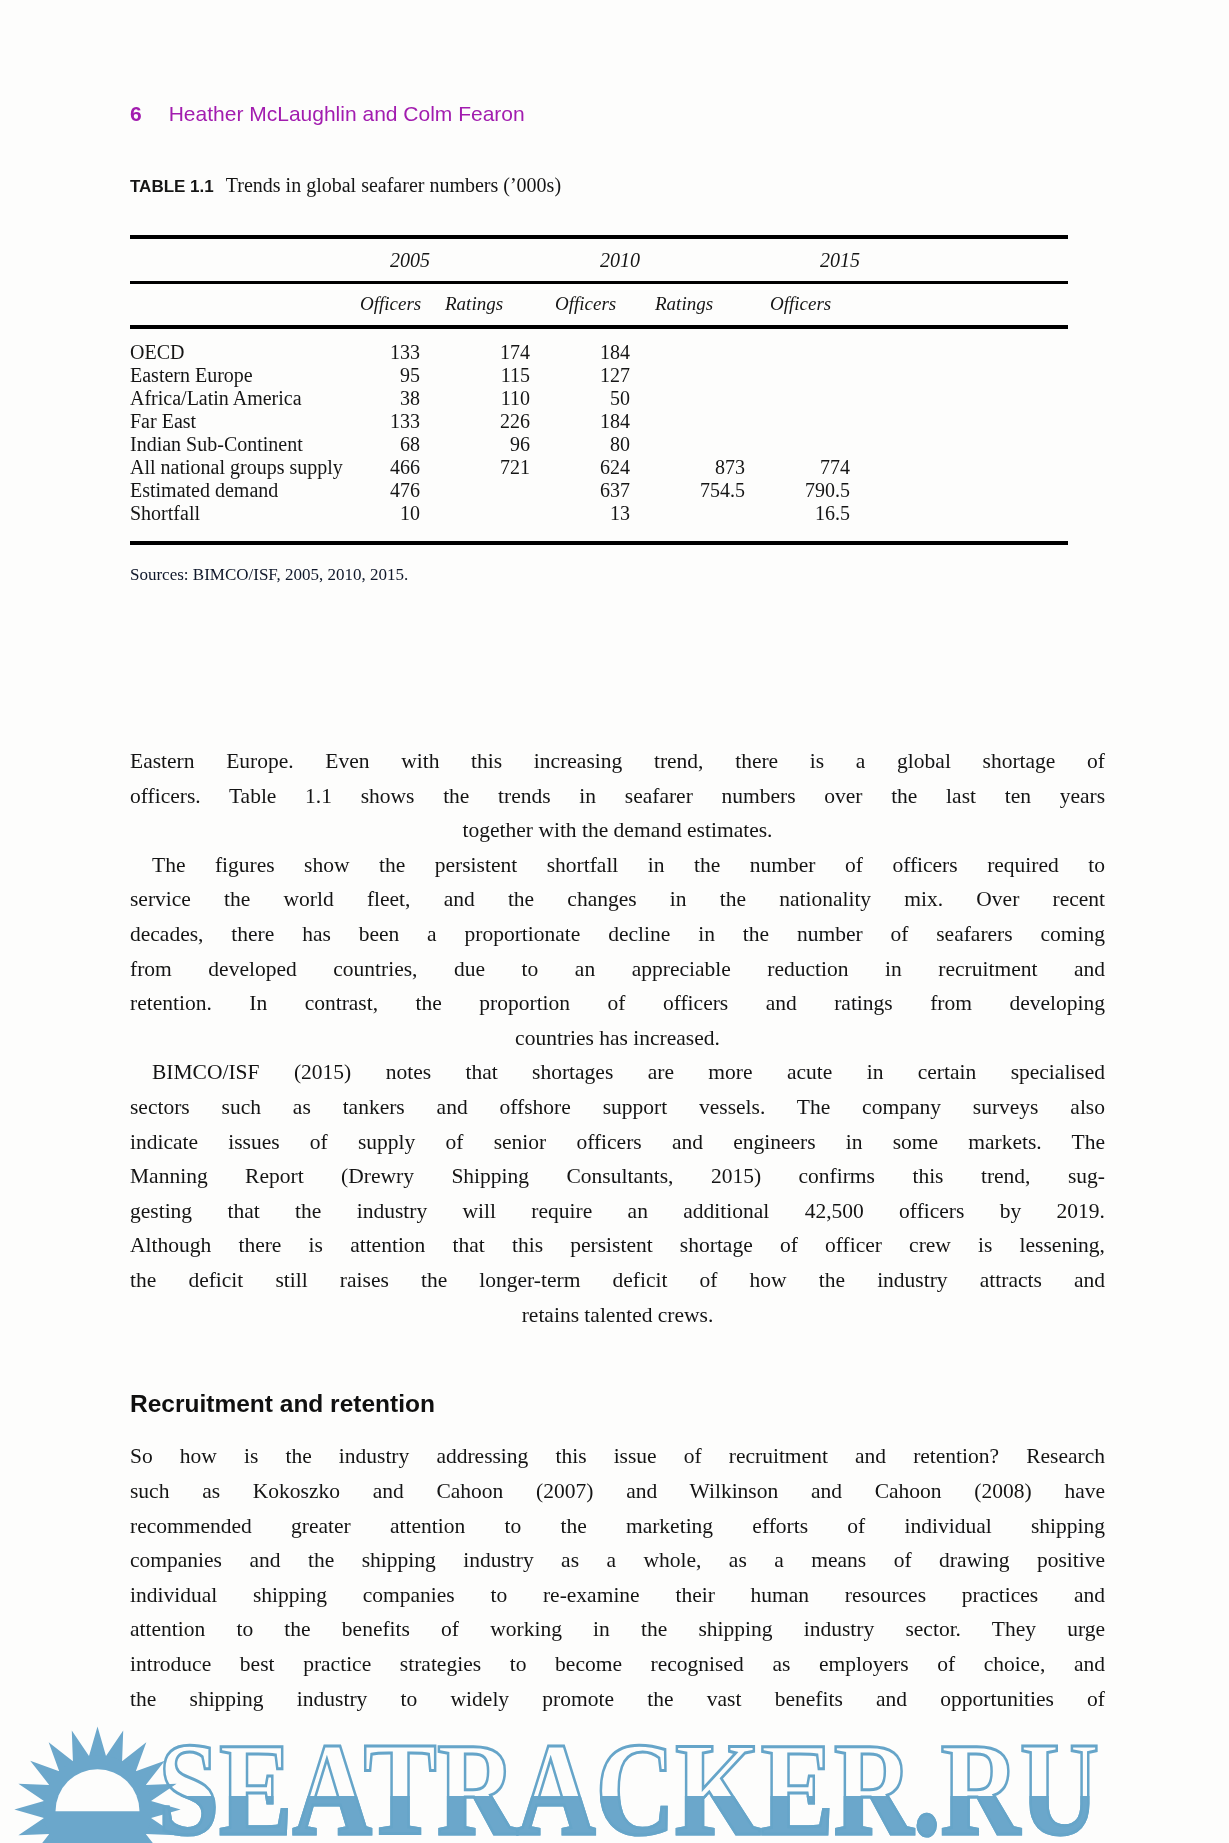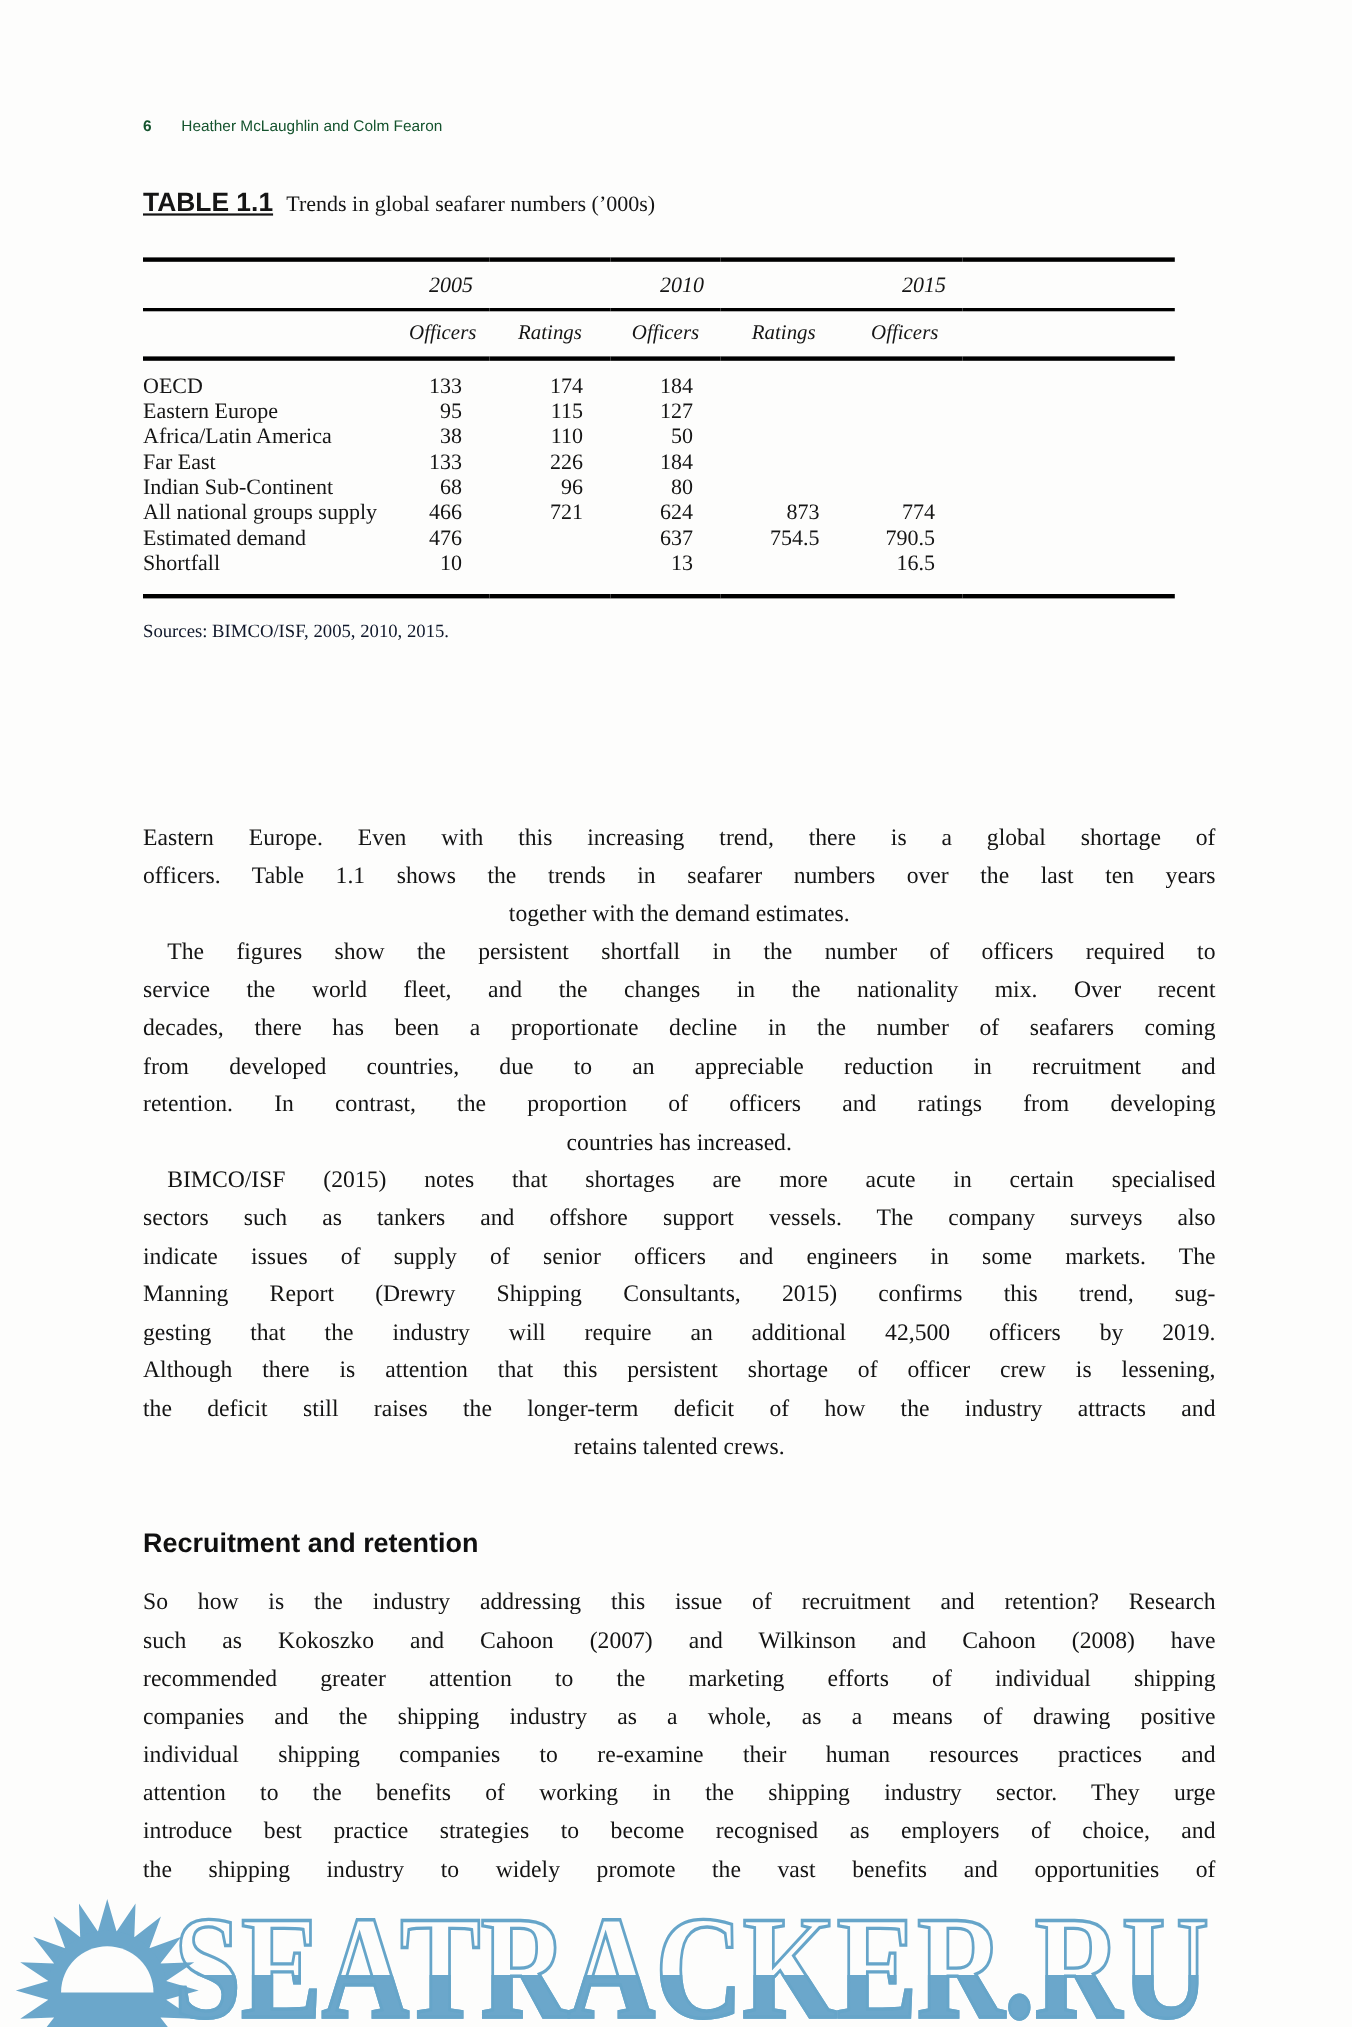--- a/index.html
+++ b/index.html
@@ -3,37 +3,37 @@
 <meta charset="utf-8">
 <style>
   html,body{margin:0;padding:0;}
   body{
     width:1229px;height:1843px;position:relative;overflow:hidden;
     background:#fdfdfc;color:#151515;
     font-family:"Liberation Serif", serif;
   }
   
   .running-head{position:absolute;left:130px;top:101px;
-    font-family:"Liberation Sans", sans-serif;font-size:14px;line-height:26px;color:#14532d;}
+    font-family:"Liberation Sans", sans-serif;font-size:21px;line-height:26px;color:#a21caf;}
   .running-head .pgnum{font-weight:bold;margin-right:27px;}
 
   
   .tablewrap{position:absolute;left:130px;top:173px;width:938px;}
   .tcaption{font-size:20px;line-height:24px;margin-bottom:36px;white-space:nowrap;}
-  .tlabel{font-family:"Liberation Sans", sans-serif;font-weight:bold;font-size:24px;margin-right:12px;text-decoration:underline;}
+  .tlabel{font-family:"Liberation Sans", sans-serif;font-weight:bold;font-size:17px;margin-right:12px;}
   .tcap{font-family:"Liberation Serif", serif;}
 
   table.seafarer{border-collapse:collapse;table-layout:fixed;width:938px;
     border-top:4px solid #000;border-bottom:4px solid #000;}
   table.seafarer td{padding:0;vertical-align:bottom;}
   tr.yrow td{border-bottom:3px solid #000;font-style:italic;font-size:20px;padding:10px 0 9px;}
   tr.yrow td:nth-child(2){padding-left:30px;}
   tr.yrow td:nth-child(3){padding-left:45px;}
   tr.yrow td:nth-child(4){padding-left:50px;}
-  tr.hrow td{border-bottom:4px solid #000;font-style:italic;font-size:19px;text-align:center;padding:9px 0 10px;}
+  tr.hrow td{border-bottom:4px solid #000;font-style:italic;font-size:19px;text-align:left;padding:9px 0 10px;}
   tbody td{font-size:20px;padding:8px 0;}
   tbody td.num{text-align:right;padding-right:25px;}
   tbody td.rlabel{text-align:left;}
   tbody tr:first-child td{padding-top:12px;}
   tbody tr:last-child td{padding-bottom:16px;}
 
   .srcnote{margin-top:20px;font-size:17px;line-height:20px;color:#0f172a;}
 
   
   .bodytext{position:absolute;left:130px;top:744px;width:975px;font-size:21.5px;color:#141414;}

